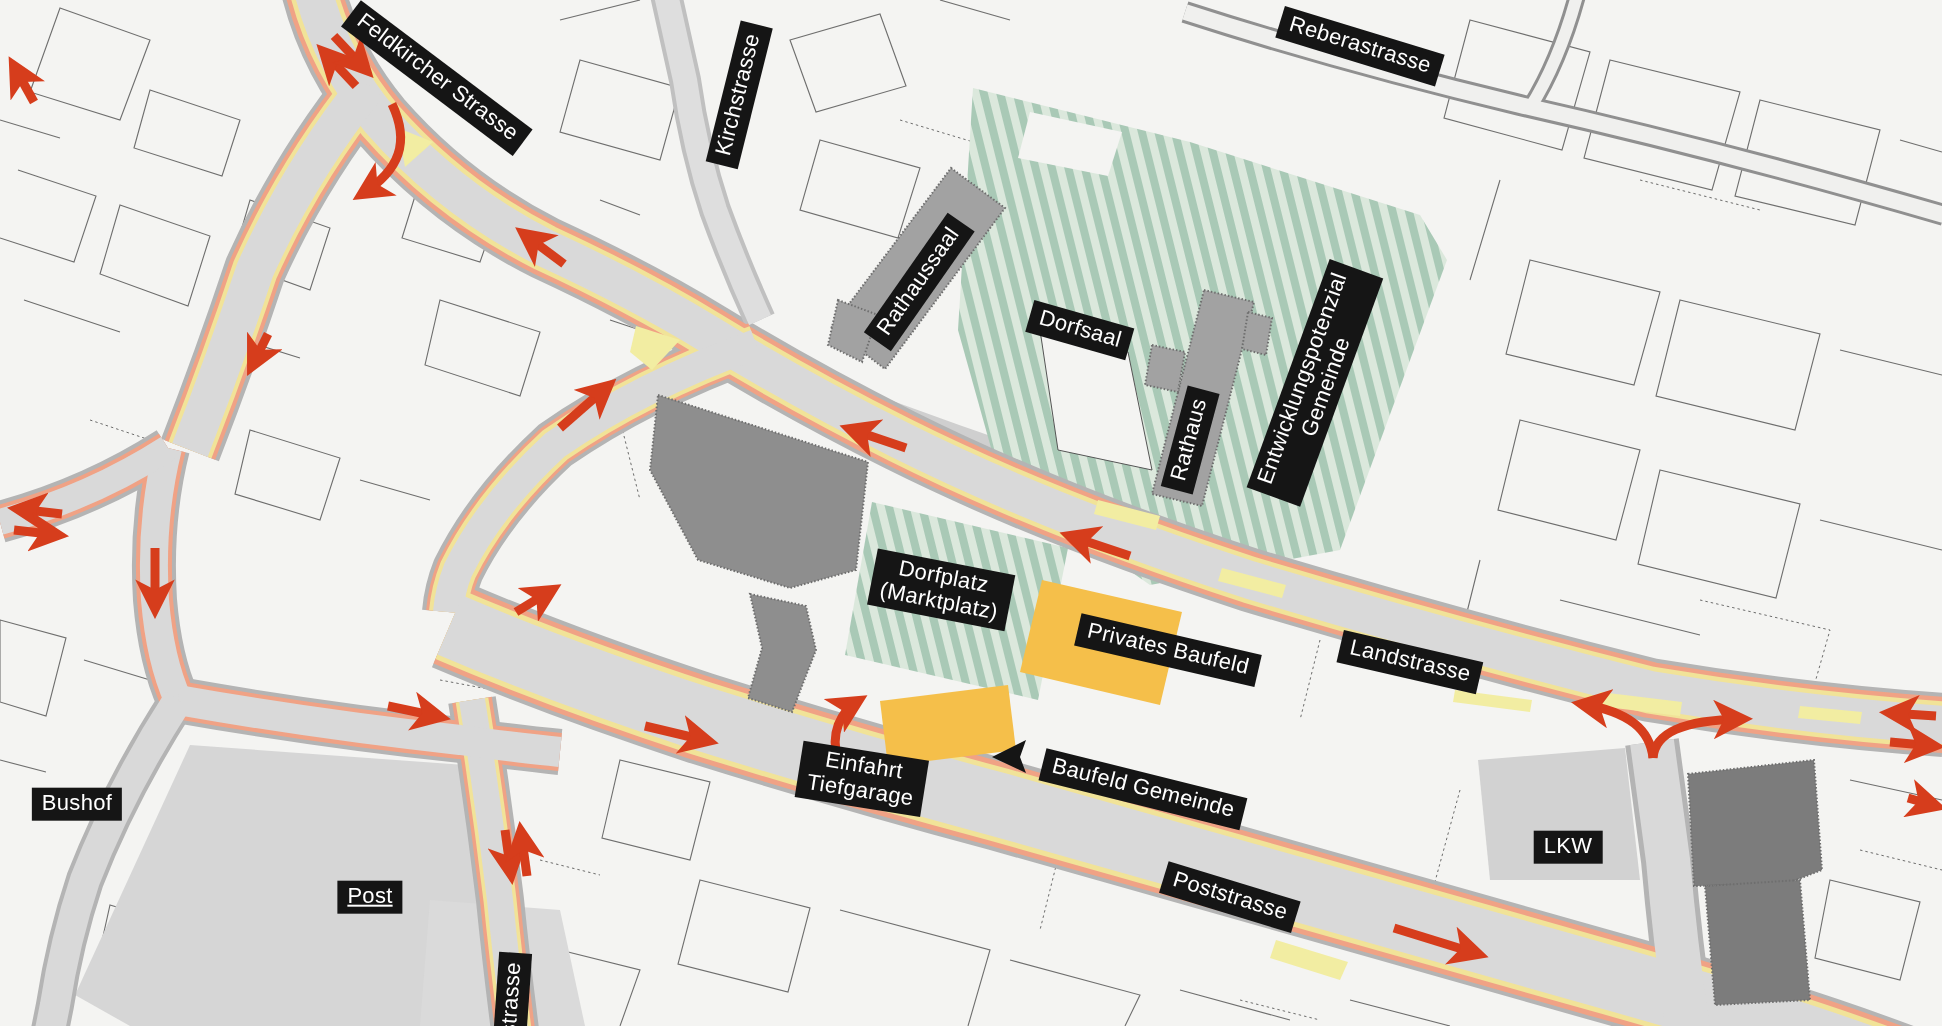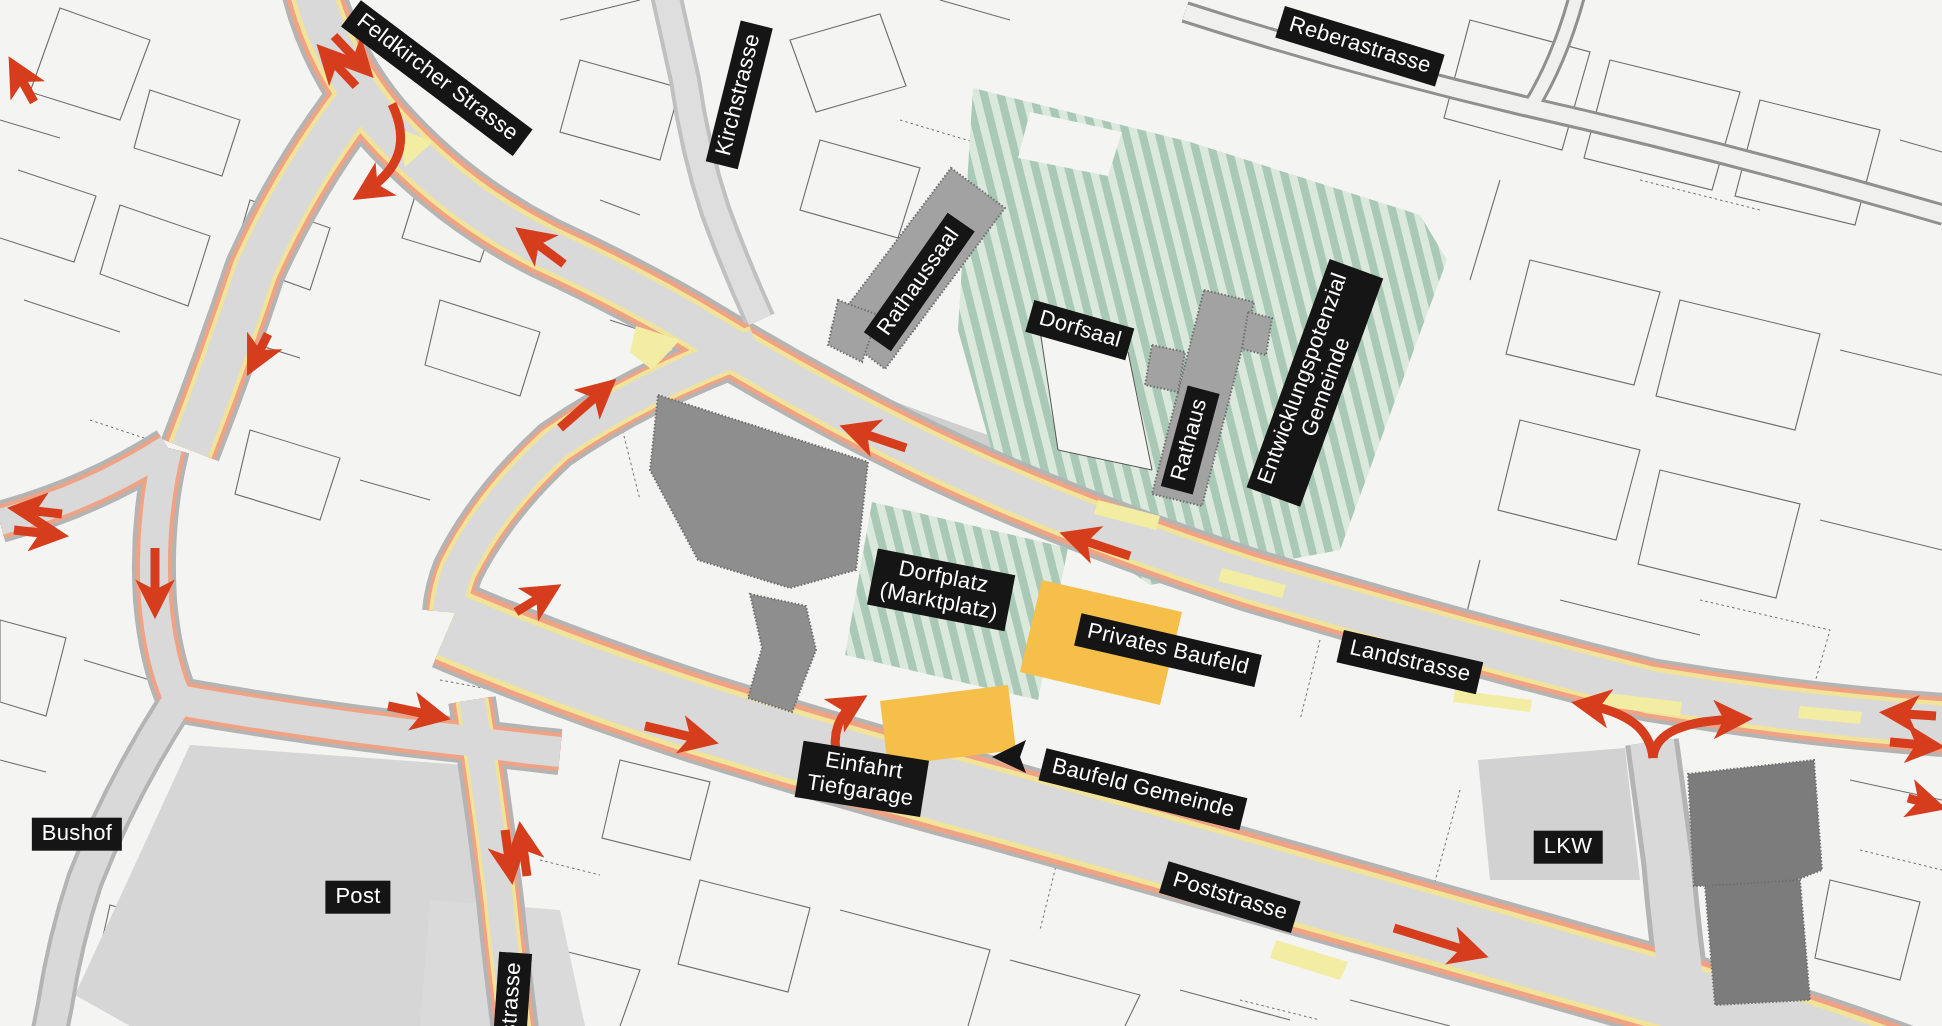--- a/index.html
+++ b/index.html
@@ -180,19 +180,19 @@
 <div class="lbl" style="left:1190px;top:440px;transform:translate(-50%,-50%) rotate(-75deg);">Rathaus</div>
 <div class="lbl" style="left:1315px;top:383px;transform:translate(-50%,-50%) rotate(-70deg);">Entwicklungspotenzial
 Gemeinde</div>
 <div class="lbl" style="left:941px;top:590px;transform:translate(-50%,-50%) rotate(11deg);">Dorfplatz
 (Marktplatz)</div>
 <div class="lbl" style="left:1168px;top:650px;transform:translate(-50%,-50%) rotate(13deg);">Privates Baufeld</div>
 <div class="lbl" style="left:1410px;top:662px;transform:translate(-50%,-50%) rotate(13deg);">Landstrasse</div>
 <div class="lbl" style="left:862px;top:779px;transform:translate(-50%,-50%) rotate(9deg);">Einfahrt
 Tiefgarage</div>
 <div class="lbl" style="left:1143px;top:789px;transform:translate(-50%,-50%) rotate(14deg);">Baufeld Gemeinde</div>
-<div class="lbl" style="left:77px;top:834px;transform:translate(-50%,-50%);">Bushof</div>
-<div class="lbl" style="left:358px;top:897px;transform:translate(-50%,-50%);">Post</div>
+<div class="lbl" style="left:77px;top:804px;transform:translate(-50%,-50%);">Bushof</div>
+<div class="lbl" style="left:370px;top:897px;transform:translate(-50%,-50%);text-decoration:underline;">Post</div>
 <div class="lbl" style="left:512px;top:1002px;transform:translate(-50%,-50%) rotate(-86deg);">fstrasse</div>
 <div class="lbl" style="left:1230px;top:897px;transform:translate(-50%,-50%) rotate(17deg);">Poststrasse</div>
 <div class="lbl" style="left:1568px;top:835px;transform:translate(-50%,-50%);margin-top:12px;">LKW</div>
 
 </div>
 
 </body></html>

